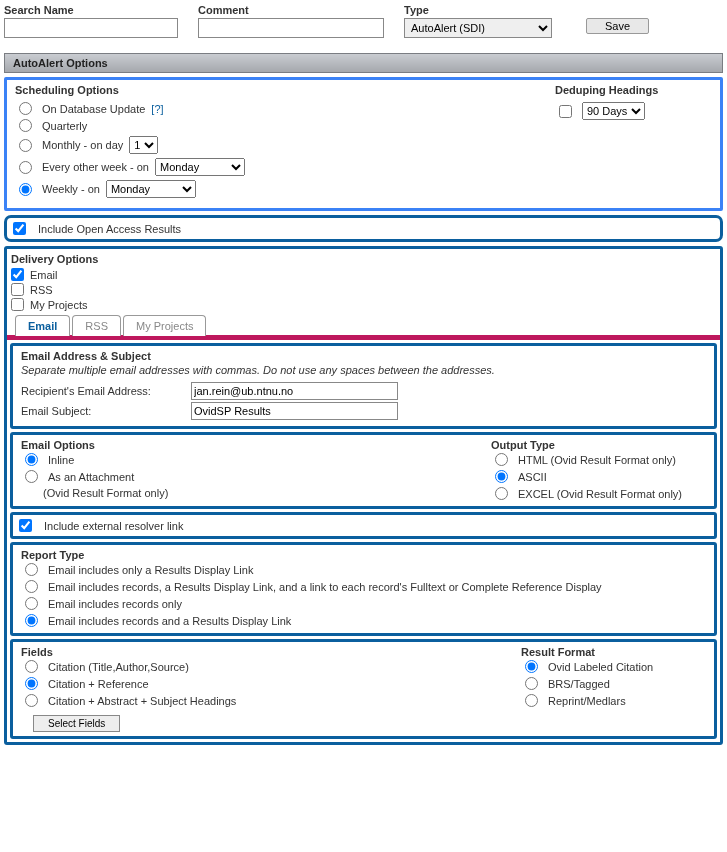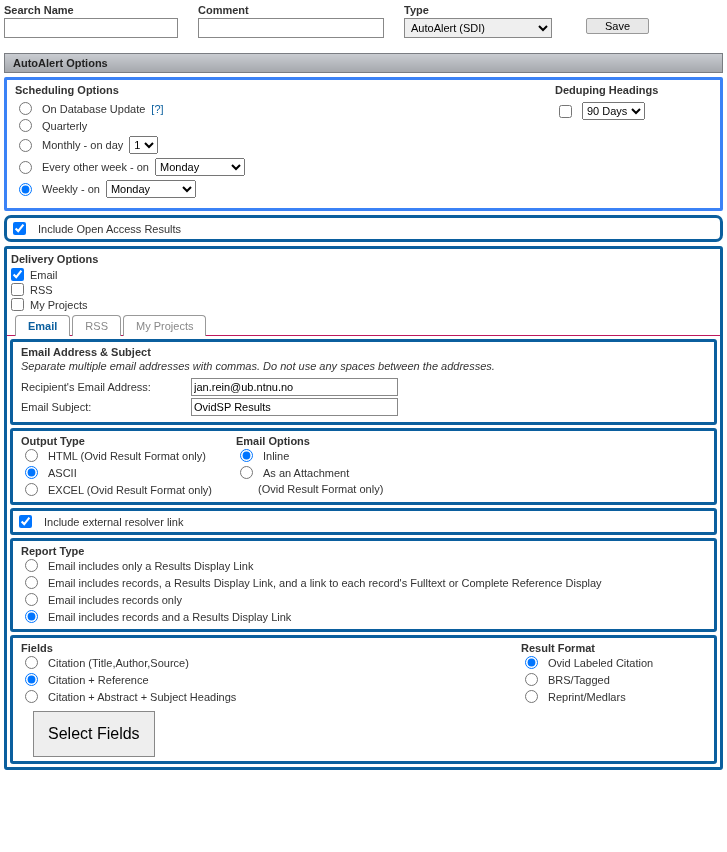--- a/index.html
+++ b/index.html
@@ -55,34 +55,34 @@
   .tab {
     border: 1px solid #999; border-bottom: none;
     border-top-left-radius: 4px; border-top-right-radius: 4px;
     padding: 4px 12px; background: #fff; color: #888; position: relative; top: 1px;
   }
   .tab.active {
     font-weight: bold; color: #0b5f9e; background: #fff;
     border-color: #999; z-index: 2;
   }
   .tab-body {
-    border-top: 1px solid #be185d; margin: 0; padding: 0;
+    border-top: 5px solid #be185d; margin: 0; padding: 0;
   }
   .inner-panel {
     border: 3px solid #0b5f9e; border-radius: 3px;
     margin: 3px; padding: 4px 8px;
   }
   .inner-title { font-weight: bold; }
   .hint { font-style: italic; margin: 2px 0 6px 0; }
   .field-line { display: flex; align-items: center; margin-bottom: 2px; }
   .field-line .lbl { width: 170px; }
   .field-line input[type="text"] { width: 207px; height: 18px; border: 1px solid #888; }
   .sub { padding-left: 22px; color: #333; }
   .btn-sf {
-    font-size: 16px; padding: 13px 14px; background: #eee;
+    font-size: 10px; padding: 2px 14px; background: #eee;
     border: 1px solid #888; margin-top: 6px; margin-left: 12px;
   }
   input[type="radio"], input[type="checkbox"] { margin: 0 4px 0 0; }
 </style>
 </head>
 <body>
 
 <div class="top-row">
   <div class="top-field">
     <label>Search Name</label>
@@ -182,46 +182,46 @@
         <input type="text" value="jan.rein@ub.ntnu.no" style="">
       </div>
       <div class="field-line">
         <span class="lbl">Email Subject:</span>
         <input type="text" value="OvidSP Results" style="">
       </div>
     </div>
 
     <div class="inner-panel">
       <div class="two-col">
+        <div style="flex:0 0 470px">
+          <div class="inner-title">Email Options</div>
+          <div class="row">
+              <input type="radio" name="eopt" checked="" style="">
+              <span>Inline</span>
+            </div>
+          <div class="row">
+              <input type="radio" name="eopt" style="">
+              <span>As an Attachment</span>
+            </div>
+          <div class="row sub">(Ovid Result Format only)</div>
+        </div>
         <div style="flex:1">
           <div class="inner-title">Output Type</div>
           <div class="row">
               <input type="radio" name="otype" style="">
               <span>HTML (Ovid Result Format only)</span>
             </div>
           <div class="row">
               <input type="radio" name="otype" checked="" style="">
               <span>ASCII</span>
             </div>
           <div class="row">
               <input type="radio" name="otype" style="">
               <span>EXCEL (Ovid Result Format only)</span>
             </div>
-        </div>
-        <div style="flex:0 0 470px">
-          <div class="inner-title">Email Options</div>
-          <div class="row">
-              <input type="radio" name="eopt" checked="" style="">
-              <span>Inline</span>
-            </div>
-          <div class="row">
-              <input type="radio" name="eopt" style="">
-              <span>As an Attachment</span>
-            </div>
-          <div class="row sub">(Ovid Result Format only)</div>
         </div>
       </div>
     </div>
 
 
     <div class="inner-panel" style="display:flex;align-items:center;gap:8px;padding:4px 6px">
       <input type="checkbox" checked="" style="">
       <span>Include external resolver link</span>
     </div>
 

